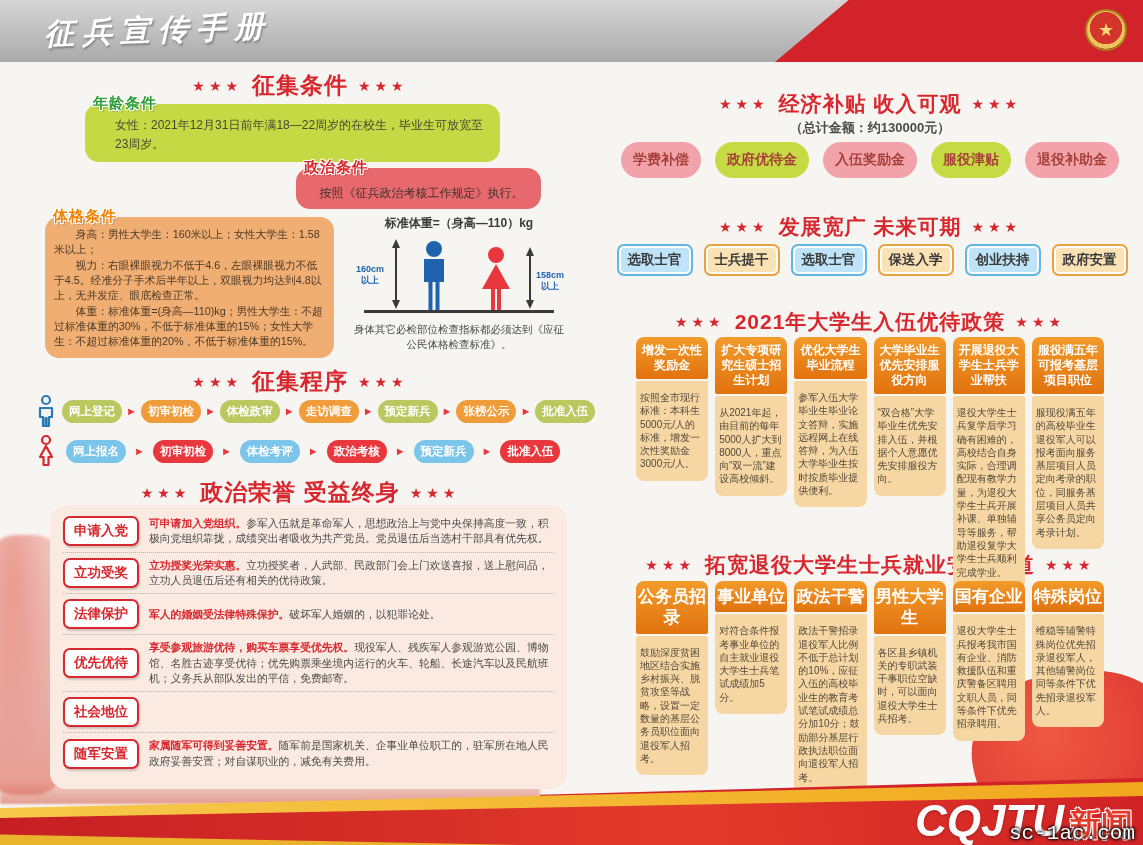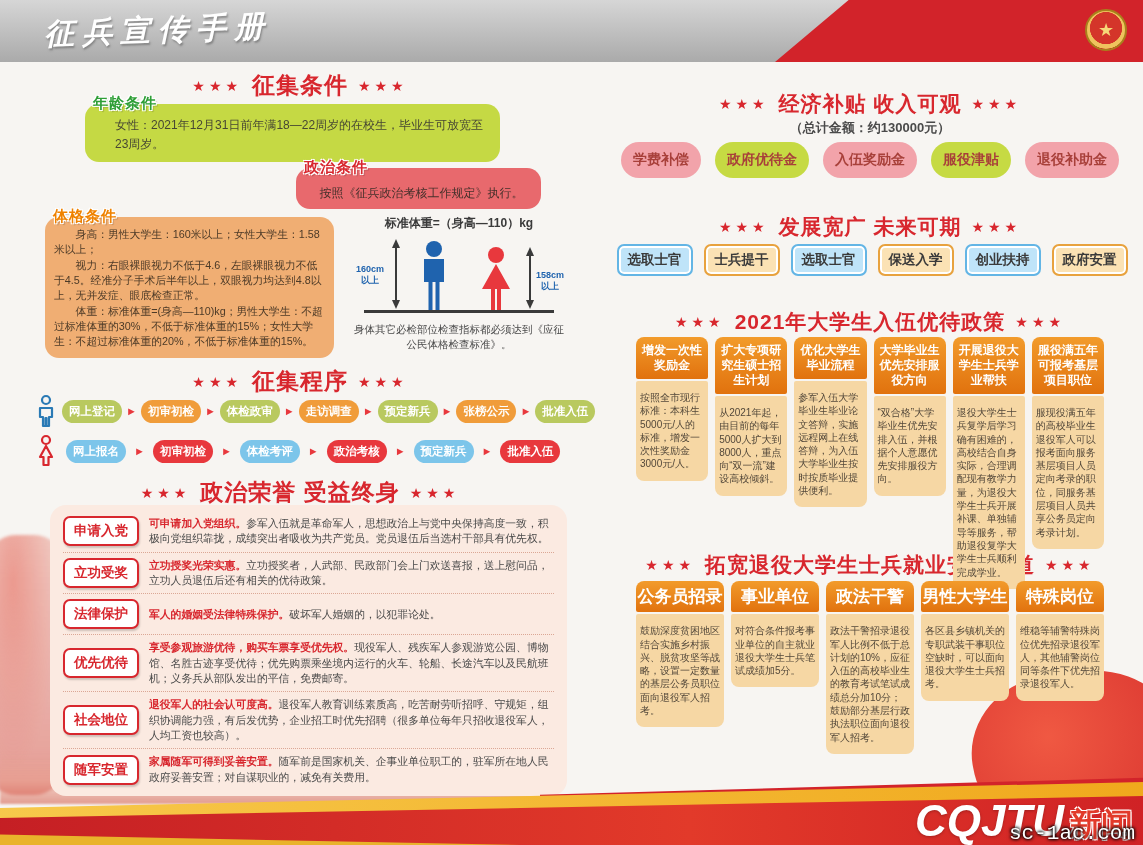--- a/index.html
+++ b/index.html
@@ -237,21 +237,20 @@
     <div class="h-row">
       <div class="h-label">法律保护</div>
       <div class="h-text"><span class="h-lead">军人的婚姻受法律特殊保护。</span><span>破坏军人婚姻的，以犯罪论处。</span></div>
     </div>
     <div class="h-row">
       <div class="h-label">优先优待</div>
       <div class="h-text"><span class="h-lead">享受参观旅游优待，购买车票享受优先权。</span><span>现役军人、残疾军人参观游览公园、博物馆、名胜古迹享受优待；优先购票乘坐境内运行的火车、轮船、长途汽车以及民航班机；义务兵从部队发出的平信，免费邮寄。</span></div>
     </div>
     <div class="h-row">
       <div class="h-label">社会地位</div>
-      <div class="h-text"><span class="h-lead">退役军人的社会认可度高。</span><span>退役军人教育训练素质高，吃苦耐劳听招呼、守规矩，组织协调能力强，有后发优势，企业招工时优先招聘（很多单位每年只招收退役军人，人均工资也较高）。</span></div>
     </div>
     <div class="h-row">
       <div class="h-label">随军安置</div>
       <div class="h-text"><span class="h-lead">家属随军可得到妥善安置。</span><span>随军前是国家机关、企事业单位职工的，驻军所在地人民政府妥善安置；对自谋职业的，减免有关费用。</span></div>
     </div>
   </div>
 
   <div class="sec-title small" style="left:640px;top:90px;width:460px;">
     <span class="stars">★★★</span>
     <span class="t">经济补贴 收入可观</span>
@@ -332,20 +331,24 @@
     </div>
     <div class="card">
       <div class="card-h one">政法干警</div>
       <div class="card-b">政法干警招录退役军人比例不低于总计划的10%，应征入伍的高校毕业生的教育考试笔试成绩总分加10分；鼓励部分基层行政执法职位面向退役军人招考。</div>
     </div>
     <div class="card">
       <div class="card-h one">男性大学生</div>
       <div class="card-b">各区县乡镇机关的专职武装干事职位空缺时，可以面向退役大学生士兵招考。</div>
     </div>
     <div class="card">
+      <div class="card-h one">国有企业</div>
+      <div class="card-b">退役大学生士兵报考我市国有企业、消防救援队伍和重庆警备区聘用文职人员，同等条件下优先招录聘用。</div>
+    </div>
+    <div class="card">
       <div class="card-h one">特殊岗位</div>
       <div class="card-b">维稳等辅警特殊岗位优先招录退役军人，其他辅警岗位同等条件下优先招录退役军人。</div>
     </div>
   </div>
 
   <div class="rb1"></div>
   <div class="rb2"></div>
   <div class="rb3"></div>
   <div class="rb4"></div>
 

